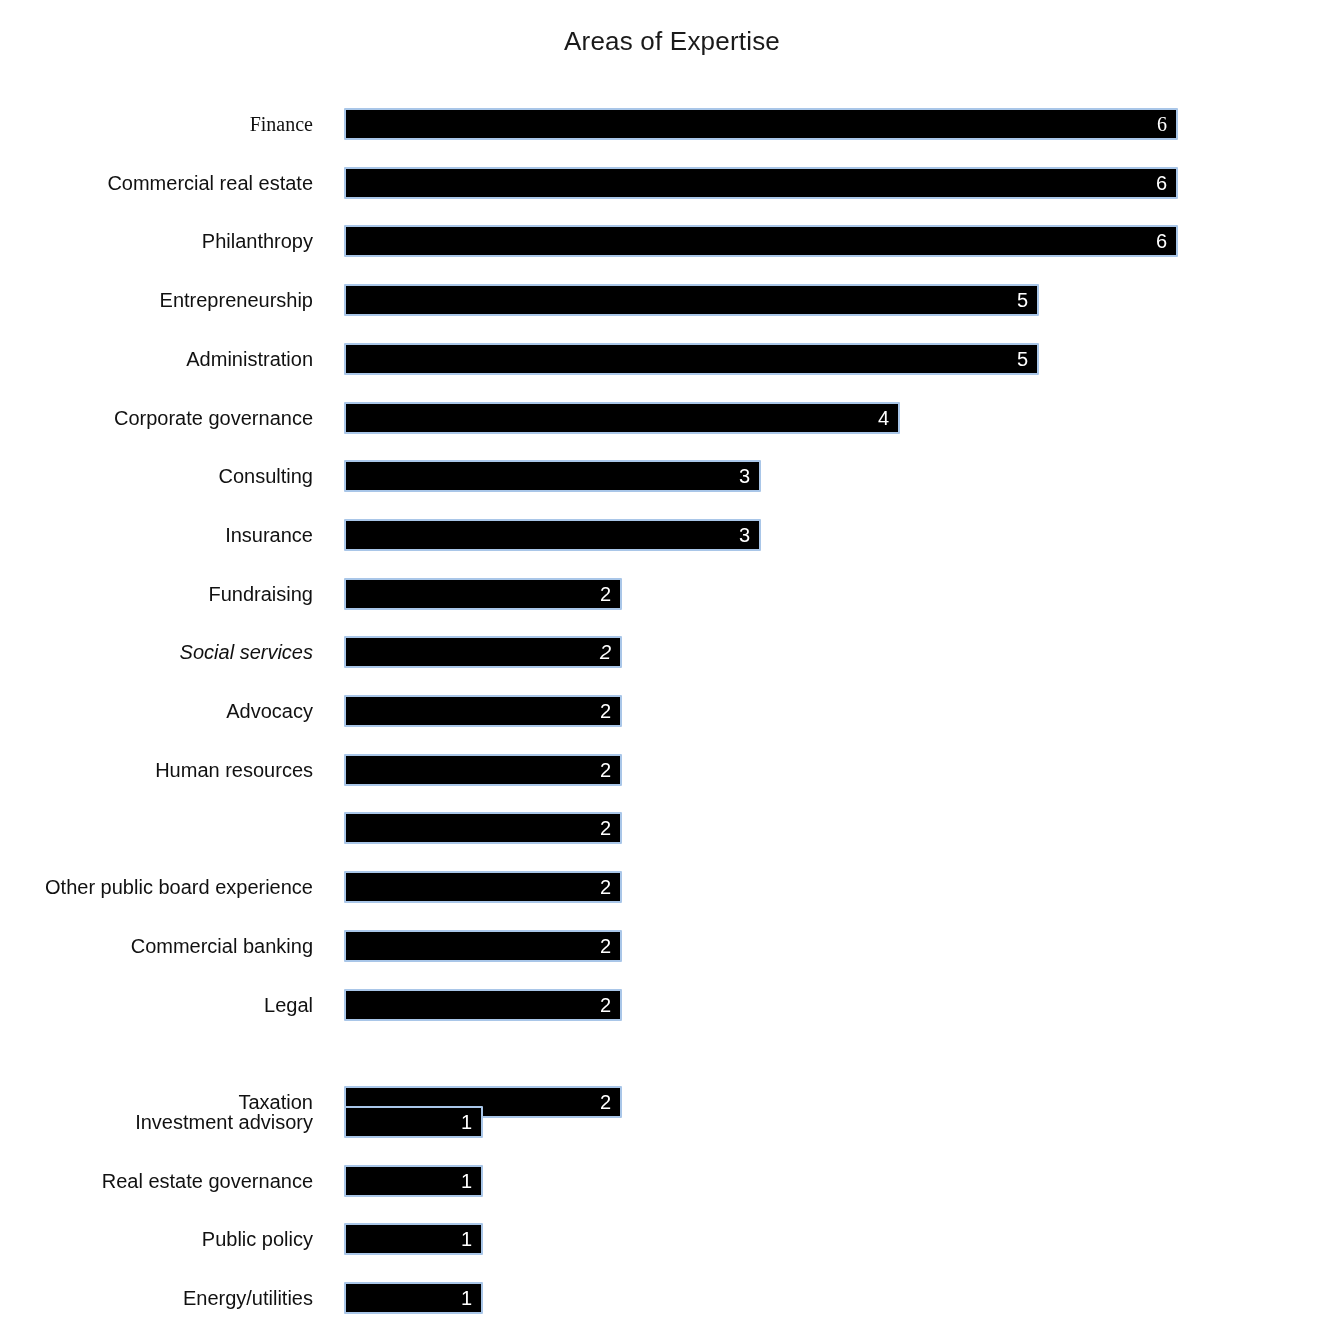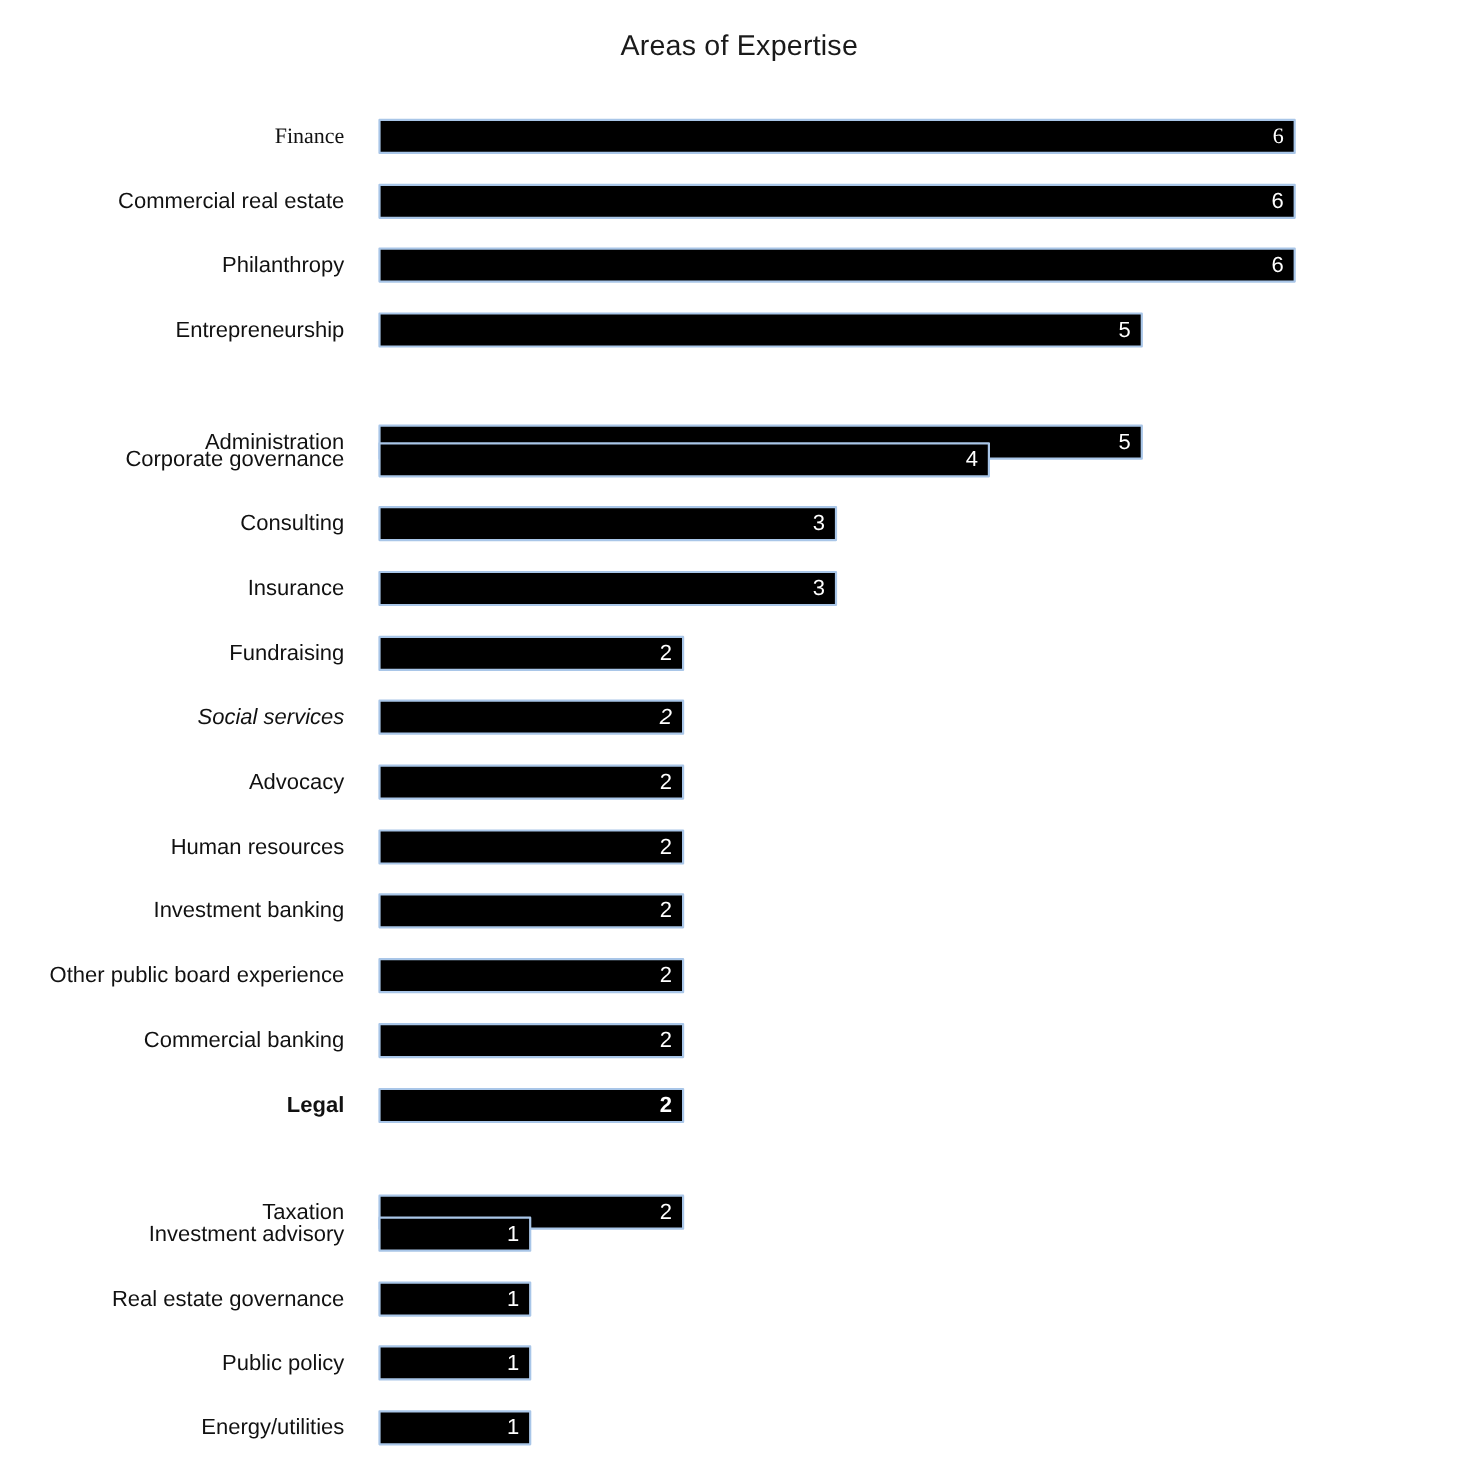--- a/index.html
+++ b/index.html
@@ -119,21 +119,21 @@
         </div>
       </div>
       <div class="bar-row" style="top: 284.1px;">
         <div class="cat-label">Entrepreneurship</div>
         <div class="bar-wrap" style="width: 695px;">
           <div class="bar" style="background: rgb(0, 0, 0); border-color: rgb(169, 198, 232);">
             <span class="bar-value" style="color: rgb(255, 255, 255);">5</span>
           </div>
         </div>
       </div>
-      <div class="bar-row" style="top: 342.8px; margin-top: 43px;">
+      <div class="bar-row" style="top: 342.8px;">
         <div class="cat-label">Administration</div>
         <div class="bar-wrap" style="width: 695px;">
           <div class="bar" style="background: rgb(0, 0, 0); border-color: rgb(169, 198, 232);">
             <span class="bar-value" style="color: rgb(255, 255, 255);">5</span>
           </div>
         </div>
       </div>
       <div class="bar-row" style="top: 401.5px;">
         <div class="cat-label">Corporate governance</div>
         <div class="bar-wrap" style="width: 556px;">
@@ -184,21 +184,20 @@
       </div>
       <div class="bar-row" style="top: 753.7px;">
         <div class="cat-label">Human resources</div>
         <div class="bar-wrap" style="width: 278px;">
           <div class="bar" style="background: rgb(0, 0, 0); border-color: rgb(169, 198, 232);">
             <span class="bar-value" style="color: rgb(255, 255, 255);">2</span>
           </div>
         </div>
       </div>
       <div class="bar-row" style="top: 812.4px;">
-        <div class="cat-label">Investment banking</div>
         <div class="bar-wrap" style="width: 278px;">
           <div class="bar" style="background: rgb(0, 0, 0); border-color: rgb(169, 198, 232);">
             <span class="bar-value" style="color: rgb(255, 255, 255);">2</span>
           </div>
         </div>
       </div>
       <div class="bar-row" style="top: 871.1px;">
         <div class="cat-label">Other public board experience</div>
         <div class="bar-wrap" style="width: 278px;">
           <div class="bar" style="background: rgb(0, 0, 0); border-color: rgb(169, 198, 232);">
@@ -207,21 +206,21 @@
         </div>
       </div>
       <div class="bar-row" style="top: 929.8px;">
         <div class="cat-label">Commercial banking</div>
         <div class="bar-wrap" style="width: 278px;">
           <div class="bar" style="background: rgb(0, 0, 0); border-color: rgb(169, 198, 232);">
             <span class="bar-value" style="color: rgb(255, 255, 255);">2</span>
           </div>
         </div>
       </div>
-      <div class="bar-row" style="top: 988.5px; font-weight: bold;">
+      <div class="bar-row" style="top: 988.5px;">
         <div class="cat-label">Legal</div>
         <div class="bar-wrap" style="width: 278px;">
           <div class="bar" style="background: rgb(0, 0, 0); border-color: rgb(169, 198, 232);">
             <span class="bar-value" style="color: rgb(255, 255, 255);">2</span>
           </div>
         </div>
       </div>
       <div class="bar-row" style="top: 1086px;">
         <div class="cat-label">Taxation</div>
         <div class="bar-wrap" style="width: 278px;">

